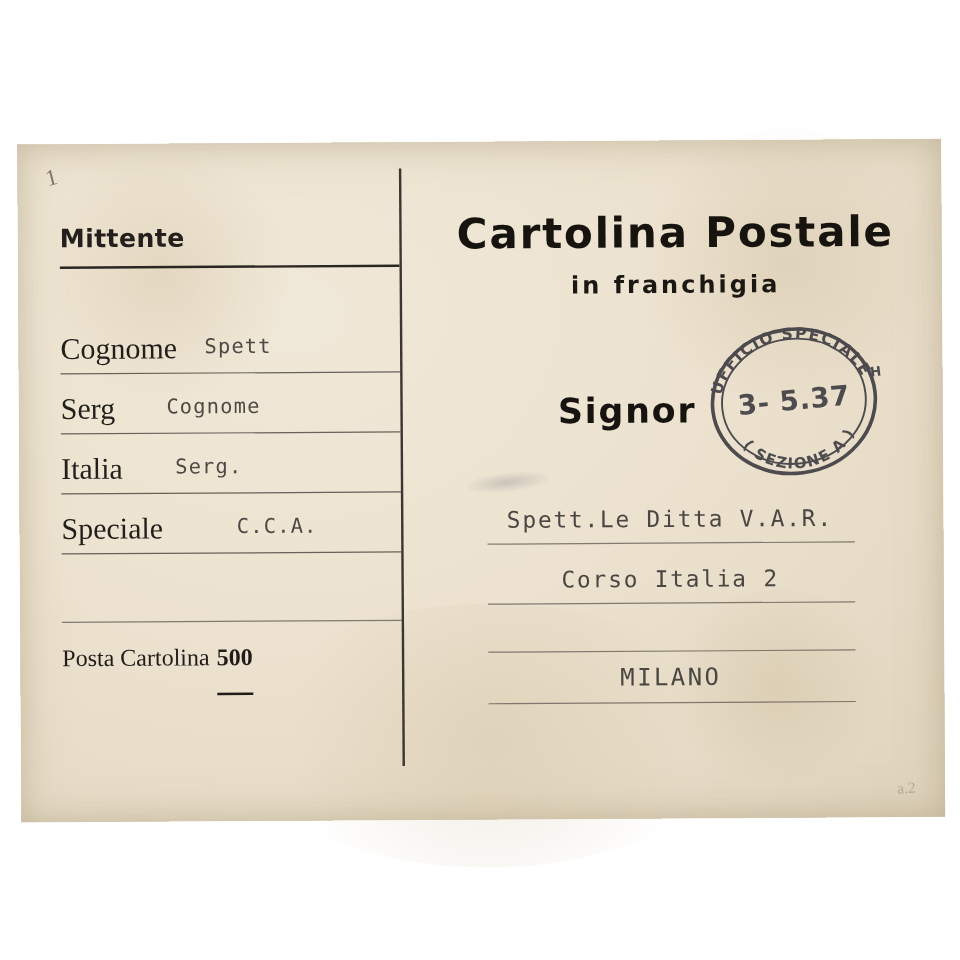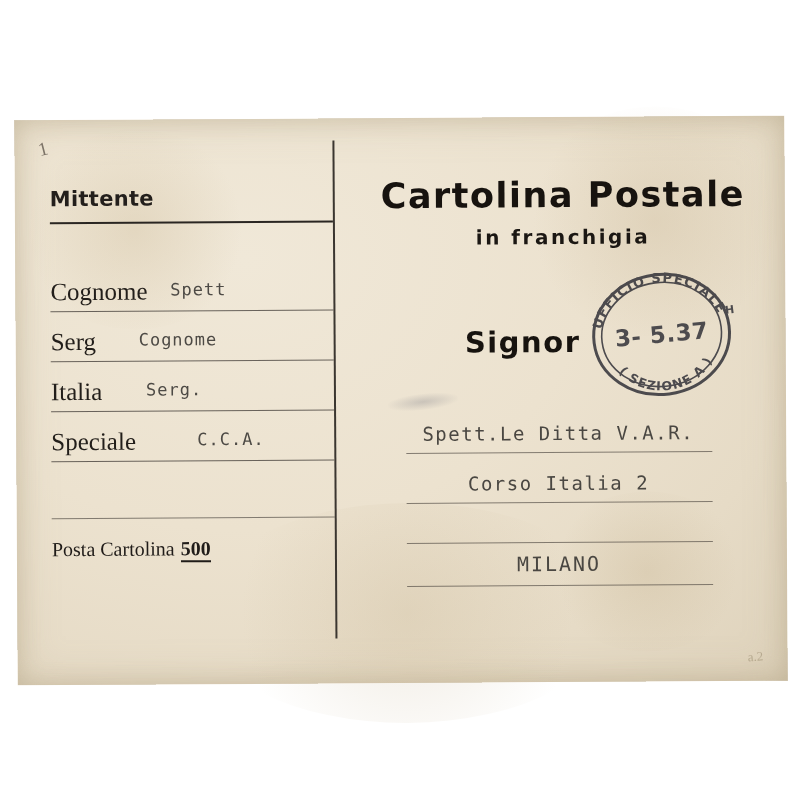--- a/index.html
+++ b/index.html
@@ -147,21 +147,21 @@
     left: 35px;
     top: 418px;
     font-family: "Liberation Serif", serif;
     font-size: 20px;
     color: #201c19;
     white-space: nowrap;
   }
   #posta-number {
     font-weight: bold;
     border-bottom: 2px solid #201c19;
-    padding-bottom: 1px;
+    padding-bottom: 18px;
     margin-left: 6px;
     text-align: right;
   }
 
   
   #headline {
     position: absolute;
     left: 342px;
     top: 58px;
     width: 412px;

